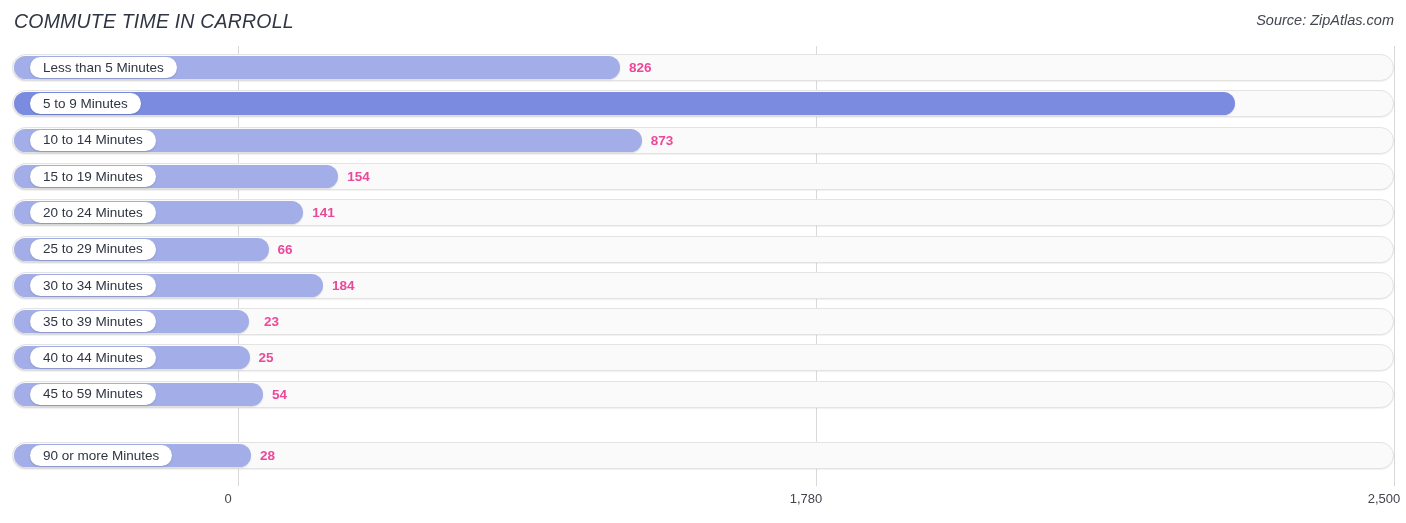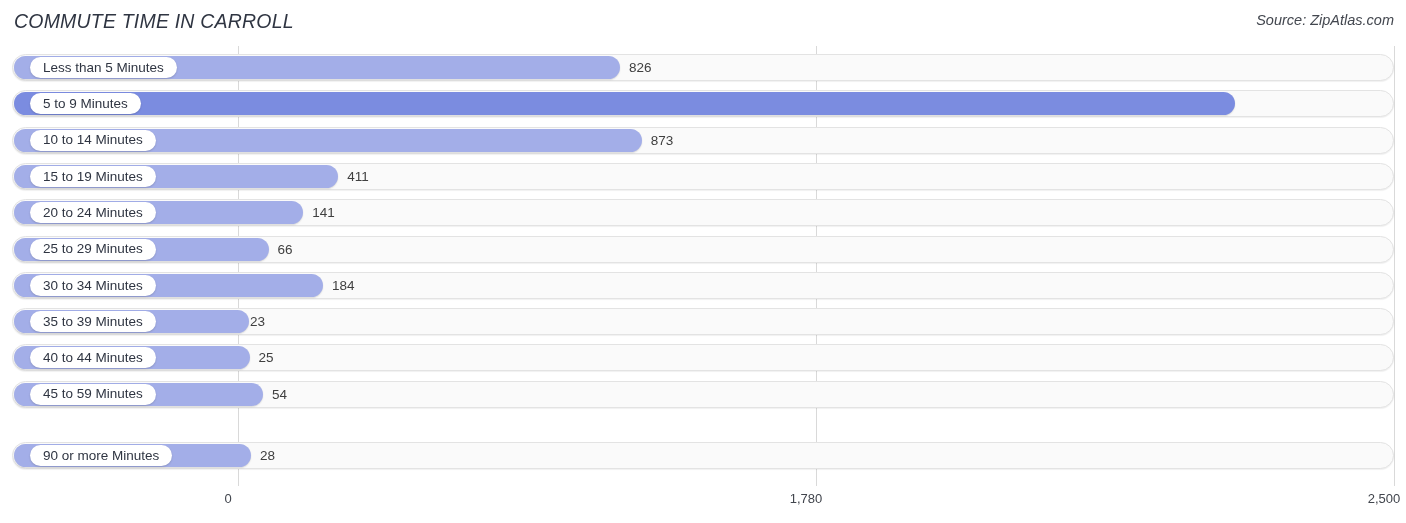--- a/index.html
+++ b/index.html
@@ -131,22 +131,23 @@
   }
 
   
   .value-out {
     position: absolute;
     top: 0;
     height: 27px;
     display: flex;
     align-items: center;
     font-size: 13.5px;
-    color: #404040;
-    white-space: nowrap;
+    color: #ec4899;
+    white-space: nowrap;
+    font-weight: bold;
   }
   
   .value-in {
     position: absolute;
     top: 0;
     height: 27px;
     display: flex;
     align-items: center;
     font-size: 13.5px;
     color: #ffffff;
@@ -209,21 +210,21 @@
           <span class="cat-pill-text">10 to 14 Minutes</span>
         </div>
         <div class="value-out" style="left: 638.675px;">873</div>
       </div>
       <div class="row" style="top: 116.9px;">
         <div class="track"></div>
         <div class="bar" style="width: 324.341px;"></div>
         <div class="cat-pill">
           <span class="cat-pill-text">15 to 19 Minutes</span>
         </div>
-        <div class="value-out" style="left: 335.341px;">411</div>
+        <div class="value-out" style="left: 335.341px;">154</div>
       </div>
       <div class="row" style="top: 153.2px;">
         <div class="track"></div>
         <div class="bar" style="width: 289.198px;"></div>
         <div class="cat-pill">
           <span class="cat-pill-text">20 to 24 Minutes</span>
         </div>
         <div class="value-out" style="left: 300.198px;">141</div>
       </div>
       <div class="row" style="top: 189.5px; text-align: center;">
@@ -241,21 +242,21 @@
           <span class="cat-pill-text">30 to 34 Minutes</span>
         </div>
         <div class="value-out" style="left: 320.082px;">184</div>
       </div>
       <div class="row" style="top: 262.1px;">
         <div class="track"></div>
         <div class="bar" style="width: 234.635px;"></div>
         <div class="cat-pill">
           <span class="cat-pill-text">35 to 39 Minutes</span>
         </div>
-        <div class="value-out" style="left: 238px;">23</div>
+        <div class="value-out" style="left: 252px;">23</div>
       </div>
       <div class="row" style="top: 298.4px;">
         <div class="track"></div>
         <div class="bar" style="width: 235.56px;"></div>
         <div class="cat-pill">
           <span class="cat-pill-text">40 to 44 Minutes</span>
         </div>
         <div class="value-out" style="left: 246.56px;">25</div>
       </div>
       <div class="row" style="top: 334.7px;">

